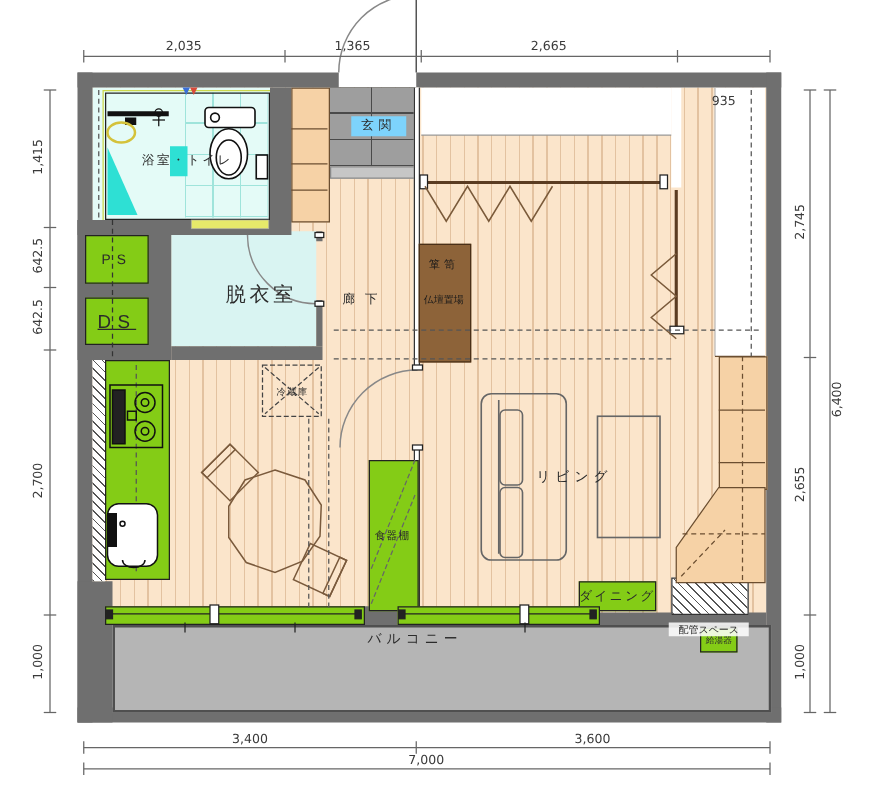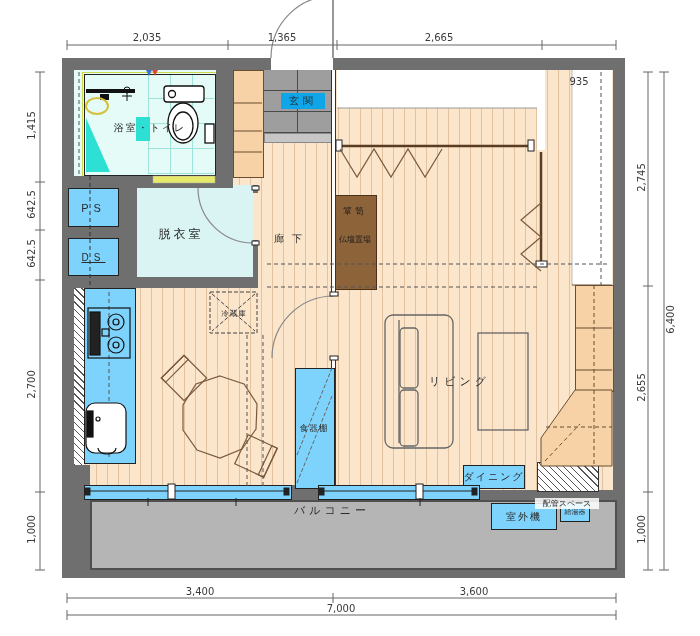--- a/index.html
+++ b/index.html
@@ -18,21 +18,21 @@
   .yline{position:absolute;border:1.5px solid #ccd84a;}
   .dress{position:absolute;background:#d9f4f2;}
   .tile{position:absolute;background:#9e9e9e;
         background-image:linear-gradient(90deg,transparent 33px,#4a4a4a 33px,#4a4a4a 34px,transparent 34px),
                          repeating-linear-gradient(180deg,transparent 0 20px,#4a4a4a 20px 21px);}
   .step{position:absolute;background:#c6c6c6;border:1px solid #8a8a8a;}
   .cab{position:absolute;background:#f6d2a6;border:1px solid #6b4e30;}
   .balcony{position:absolute;background:#b5b5b5;border:2px solid #4f4f4f;}
   .hatch{position:absolute;background:#fff;
         background-image:repeating-linear-gradient(45deg,#555 0 1px,transparent 1px 5px);}
-  .box{position:absolute;background:#7dd3fc;border:1px solid #222;display:flex;align-items:center;justify-content:center;}
+  .box{position:absolute;background:#84cc16;border:1px solid #222;display:flex;align-items:center;justify-content:center;}
   .tansu{position:absolute;background:#8d6339;border:1px solid #4a3018;}
   .lbl{position:absolute;color:#2b2b2b;white-space:nowrap;text-align:center;}
   .dim{position:absolute;color:#3a3a3a;font-size:10px;width:60px;text-align:center;
        font-family:"DejaVu Sans",sans-serif;}
   .dim.v{transform:rotate(-90deg);transform-origin:center;}
   svg.ov{position:absolute;left:0;top:0;pointer-events:none;}
 </style>
 </head>
 <body>
 
@@ -67,35 +67,32 @@
   <div class="wall" style="left:253px;top:240px;width:5px;height:37px;"></div>
   <div class="wall" style="left:290px;top:485px;width:28px;height:15px;"></div>
   <div class="wall" style="left:478px;top:490px;width:135px;height:10px;"></div>
   <div class="wallline" style="left:331px;top:70px;width:3px;height:226px;"></div>
   <div class="wallline" style="left:331px;top:358px;width:3px;height:129px;"></div>
 
   <div class="box" style="left:68px;top:188px;width:49px;height:37px;">
     <span class="lbl" style="position:static;font-size:11px;letter-spacing:5px;">PS</span>
   </div>
   <div class="box" style="left:68px;top:238px;width:49px;height:36px;">
-    <span class="lbl" style="position:static;font-size:10px;letter-spacing:5px;text-decoration:underline;">DS</span>
+    <span class="lbl" style="position:static;font-size:15px;letter-spacing:5px;text-decoration:underline;">DS</span>
   </div>
   <div class="box" style="left:84px;top:288px;width:50px;height:174px;"></div>
   <div class="hatch" style="left:74px;top:288px;width:10px;height:177px;"></div>
   <div class="box" style="left:295px;top:368px;width:38px;height:119px;"></div>
   <div class="tansu" style="left:335px;top:195px;width:40px;height:93px;"></div>
   <div class="cab" style="left:575px;top:285px;width:37px;height:105px;"></div>
   <div class="balcony" style="left:90px;top:500px;width:523px;height:66px;"></div>
   <div class="box" style="left:463px;top:465px;width:60px;height:22px;">
     <span class="lbl" style="position:static;font-size:10px;letter-spacing:2px;">ダイニング</span>
   </div>
   <div class="hatch" style="left:537px;top:462px;width:60px;height:28px;border:1px solid #333;"></div>
-  <div class="box" style="left:491px;top:503px;width:64px;height:25px;">
-    <span class="lbl" style="position:static;font-size:10px;letter-spacing:2px;">室外機</span>
-  </div>
   <div class="box" style="left:560px;top:502px;width:28px;height:18px;">
     <span class="lbl" style="position:static;font-size:7px;">給湯器</span>
   </div>
   <div class="box" style="left:84px;top:485px;width:206px;height:13px;"></div>
   <div class="box" style="left:318px;top:485px;width:160px;height:13px;"></div>
 
   <svg class="ov" width="700" height="636" viewBox="0 0 700 636">
 
     <g stroke="#888" fill="none" stroke-width="1.2">
       <path d="M 271 58 A 62 62 0 0 1 333 -4"></path>
@@ -262,25 +259,25 @@
       <line x1="67" y1="593" x2="67" y2="603"></line>
         <line x1="333" y1="593" x2="333" y2="603"></line>
         <line x1="616" y1="593" x2="616" y2="603"></line>
       <line x1="67" y1="615" x2="616" y2="615"></line>
       <line x1="67" y1="610" x2="67" y2="620"></line>
         <line x1="616" y1="610" x2="616" y2="620"></line>
     </g>
   </svg>
 
   <div class="lbl" style="left:102px;top:121px;width:96px;font-size:10px;letter-spacing:2px;">浴室・トイレ</div>
-  <div class="lbl" style="left:281px;top:93px;width:44px;height:16px;background:#0ea5e9;font-size:10px;letter-spacing:4px;line-height:16px;">玄関</div>
+  <div class="lbl" style="left:281px;top:93px;width:44px;height:16px;background:#7dd3fc;font-size:10px;letter-spacing:4px;line-height:16px;">玄関</div>
   <div class="lbl" style="left:262px;top:199px;width:60px;font-size:10px;letter-spacing:8px;margin-top:33px;">廊下</div>
   <div class="lbl" style="left:337px;top:205px;width:36px;font-size:9px;letter-spacing:3px;color:#1a1a1a;">箪笥</div>
   <div class="lbl" style="left:332px;top:234px;width:46px;font-size:8px;color:#1a1a1a;">仏壇置場</div>
-  <div class="lbl" style="left:151px;top:226px;width:60px;font-size:12px;letter-spacing:3px;font-family:Liberation Mono, monospace;">脱衣室</div>
+  <div class="lbl" style="left:179px;top:226px;width:60px;font-size:16px;letter-spacing:3px;font-family:Liberation Mono, monospace;">脱衣室</div>
   <div class="lbl" style="left:214px;top:309px;width:40px;font-size:7.5px;letter-spacing:1px;">冷蔵庫</div>
   <div class="lbl" style="left:294px;top:423px;width:40px;font-size:8.5px;letter-spacing:1px;">食器棚</div>
   <div class="lbl" style="left:429px;top:374px;width:60px;font-size:11px;letter-spacing:4px;">リビング</div>
   <div class="lbl" style="left:535px;top:498px;width:64px;font-size:8px;background:rgba(255,255,255,0.85);">配管スペース</div>
   <div class="lbl" style="left:272px;top:503px;width:120px;font-size:11px;letter-spacing:4px;font-family:Liberation Serif, serif;">バルコニー</div>
 
   <div class="dim" style="left:117px;top:32px;">2,035</div>
   <div class="dim" style="left:252px;top:32px;">1,365</div>
   <div class="dim" style="left:409px;top:32px;">2,665</div>
   <div class="dim" style="left:549px;top:32px;margin-top:44px;">935</div>

